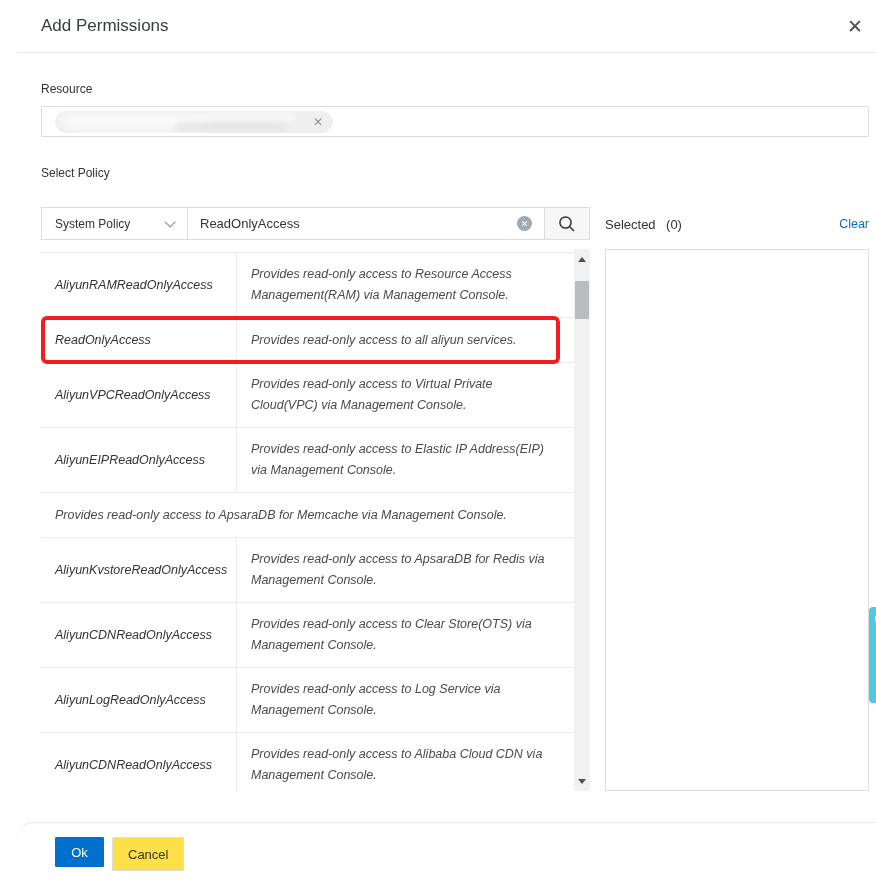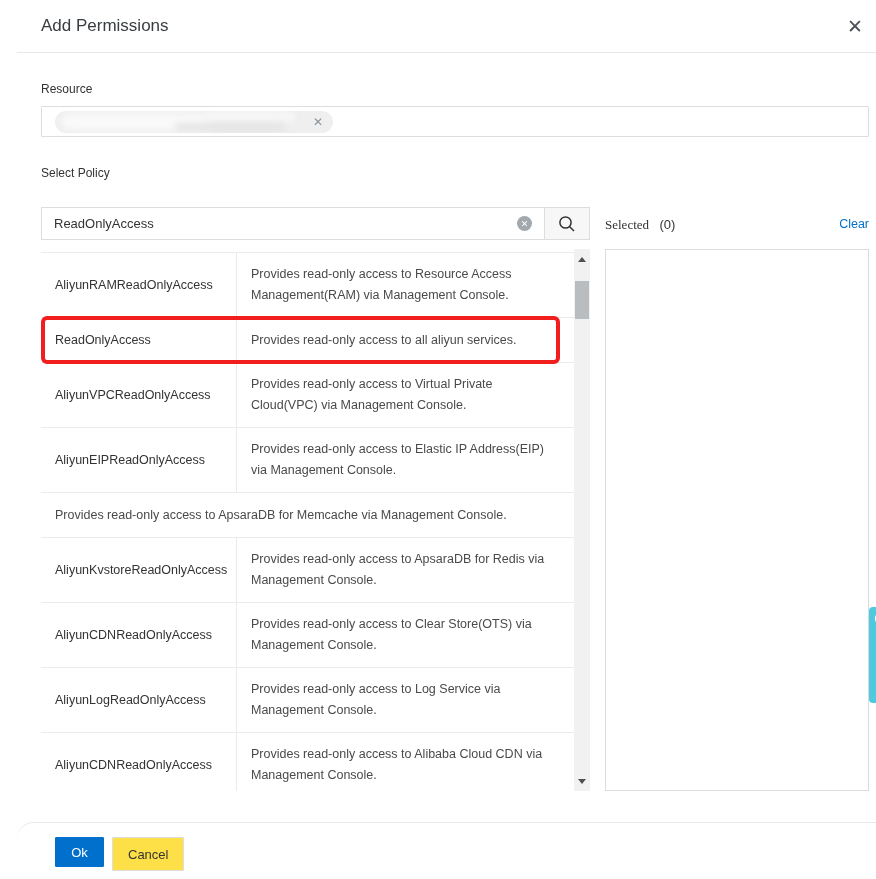--- a/index.html
+++ b/index.html
@@ -44,30 +44,30 @@
   .search-box input { flex:1; border:none; outline:none; font-size:13px; color:#333;
     font-family:inherit; background:transparent; }
   .clear-circle { width:15px; height:15px; border-radius:50%; background:#a2a9ae;
     color:#fff; font-size:9px; display:flex; align-items:center; justify-content:center;
     cursor:pointer; flex:0 0 auto; }
   .search-btn { width:45px; background:#f7f7f7; border-left:1px solid #ddd;
     display:flex; align-items:center; justify-content:center; cursor:pointer; }
 
   .selected-head { width:264px; margin-left:15px; display:flex; align-items:center;
     justify-content:space-between; }
-  .selected-label { font-size:13px; color:#333;font-family:Liberation Serif, serif; }
+  .selected-label { font-size:13px; color:#333; }
   .selected-count { font-size:13px; color:#333; margin-left:6px; }
   .clear-link { font-size:12.5px; color:#0070cc; cursor:pointer; text-decoration:none; }
 
   
   .picker-body { display:flex; margin-top:9px; }
   .table-wrap { position:relative; width:549px; height:542px; display:flex; }
   .policy-viewport { position:relative; width:533px; height:542px; overflow:hidden; }
   .row-sliver { height:4px; border-bottom:1px solid #ebebeb; }
-  .prow { position:relative; display:flex; min-height:45px; border-bottom:1px solid #ebebeb; }
+  .prow { position:relative; display:flex; min-height:45px; border-bottom:1px solid #ebebeb;font-style:italic; }
   .pname { width:196px; border-right:1px solid #ebebeb; display:flex; align-items:center;
     padding:0 14px; font-size:12.5px; color:#333; }
   .pdesc { flex:1; display:flex; align-items:center; padding:11px 14px;
     font-size:12.5px; line-height:21px; color:#4a4a4a; }
   .prow.hl::after { content:""; position:absolute; top:-2px; bottom:-2px; left:0; right:14px;
     border:4px solid #f11e1e; border-radius:6px; z-index:4; pointer-events:none; }
 
   
   .scrollbar { width:16px; height:542px; background:#f1f1f1; position:relative; }
   .sb-arrow { position:absolute; left:0; width:16px; height:16px; display:flex;
@@ -120,20 +120,24 @@
         <span class="blur-blob2"></span>
         <span class="blur-blob3"></span>
         <span class="tag-close">✕</span>
       </div>
     </div>
 
     <div class="field-label">Select Policy</div>
 
     <div class="picker-head">
       <div class="search-bar">
+        <div class="type-select">
+          <span>System Policy</span>
+          <span class="chev"></span>
+        </div>
         <div class="search-box">
           <input type="text" value="ReadOnlyAccess" style="">
           <span class="clear-circle">✕</span>
         </div>
         <div class="search-btn">
           <svg class="mag" viewBox="0 0 18 18">
             <circle cx="7.5" cy="7.5" r="5.6" fill="none" stroke="#333" stroke-width="1.5"></circle>
             <line x1="11.7" y1="11.7" x2="16" y2="16" stroke="#333" stroke-width="1.5"></line>
           </svg>
         </div>

